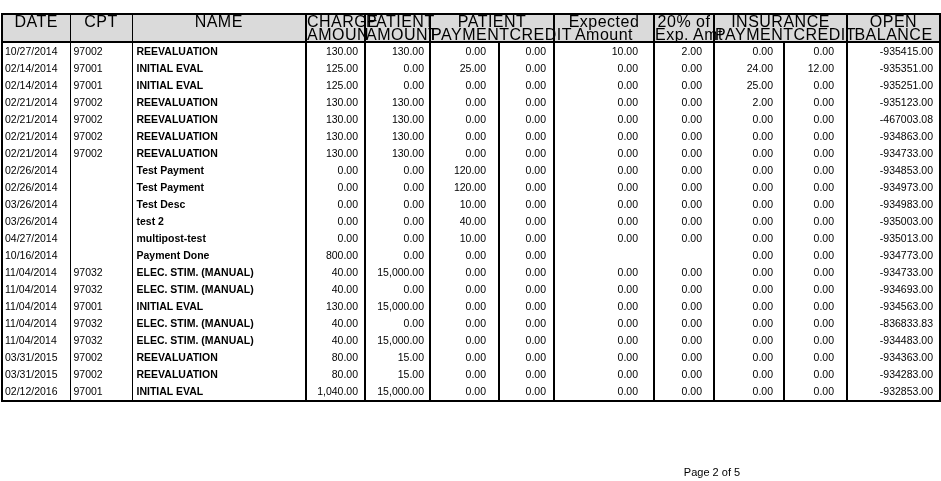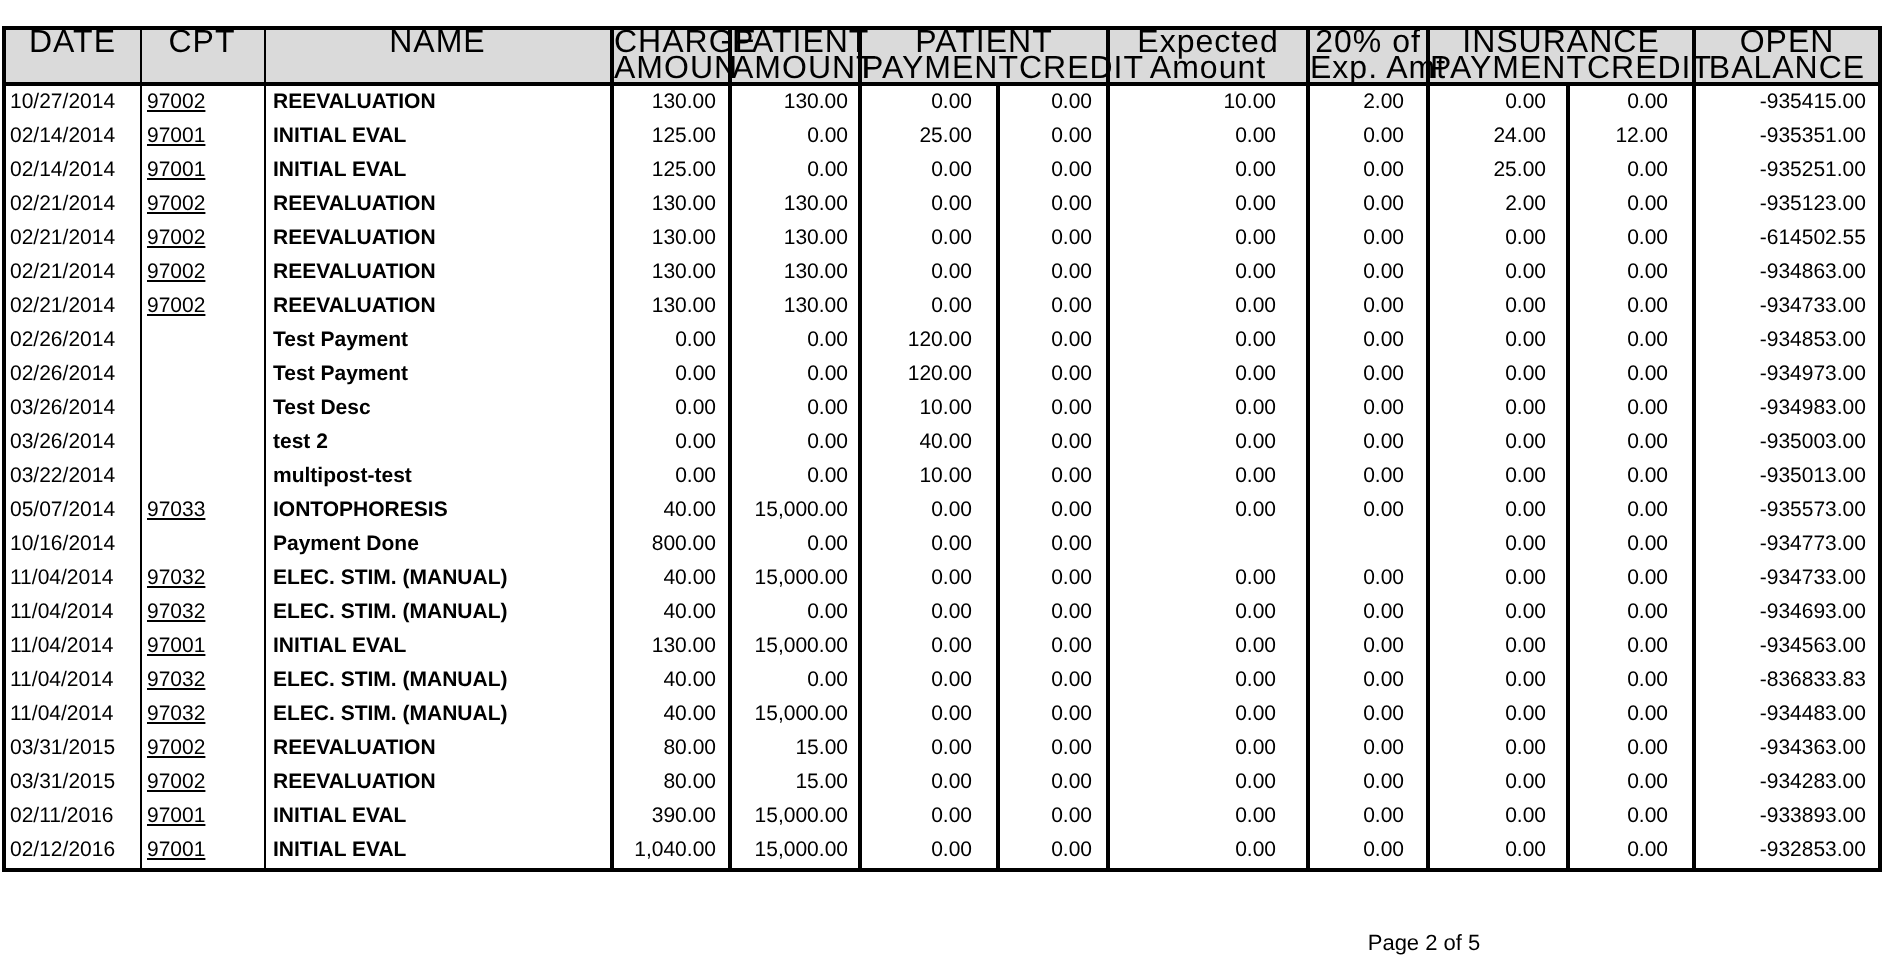--- a/index.html
+++ b/index.html
@@ -40,21 +40,21 @@
     padding:0 2px;
     white-space:nowrap;
     overflow:hidden;
     line-height:17px;
   }
   tbody td:nth-child(1),tbody td:nth-child(2){border-right:1px solid var(--border,#000);}
   tbody td:nth-child(n+3):not(:last-child){border-right:2px solid var(--border,#000);}
   .al{text-align:left;}
   .ar{text-align:right;}
   td.c0{padding-left:2px;}
-  td.c1{padding-left:3px;text-decoration:underline;}
+  td.c1{padding-left:3px;}
   td.c2{padding-left:4px;font-weight:bold;}
   td.c3{padding-right:6px;}
   td.c4{padding-right:5px;}
   td.c5{padding-right:12px;}
   td.c6{padding-right:7px;}
   td.c7{padding-right:15px;}
   td.c8{padding-right:11px;}
   td.c9{padding-right:10px;}
   td.c10{padding-right:12px;}
   td.c11{padding-right:6px;margin-left:16px;}
@@ -193,21 +193,21 @@
           <td class="al c1">97002</td>
           <td class="al c2">REEVALUATION</td>
           <td class="ar c3">130.00</td>
           <td class="ar c4">130.00</td>
           <td class="ar c5">0.00</td>
           <td class="ar c6">0.00</td>
           <td class="ar c7">0.00</td>
           <td class="ar c8">0.00</td>
           <td class="ar c9">0.00</td>
           <td class="ar c10">0.00</td>
-          <td class="ar c11">-614502.55</td>
+          <td class="ar c11">-467003.08</td>
         </tr>
         <tr>
           <td class="al c0">02/21/2014</td>
           <td class="al c1">97002</td>
           <td class="al c2">REEVALUATION</td>
           <td class="ar c3">130.00</td>
           <td class="ar c4">130.00</td>
           <td class="ar c5">0.00</td>
           <td class="ar c6">0.00</td>
           <td class="ar c7">0.00</td>
@@ -280,46 +280,32 @@
           <td class="ar c4">0.00</td>
           <td class="ar c5">40.00</td>
           <td class="ar c6">0.00</td>
           <td class="ar c7">0.00</td>
           <td class="ar c8">0.00</td>
           <td class="ar c9">0.00</td>
           <td class="ar c10">0.00</td>
           <td class="ar c11">-935003.00</td>
         </tr>
         <tr>
-          <td class="al c0">03/22/2014</td>
+          <td class="al c0">04/27/2014</td>
           <td class="al c1"></td>
           <td class="al c2">multipost-test</td>
           <td class="ar c3">0.00</td>
           <td class="ar c4">0.00</td>
           <td class="ar c5">10.00</td>
           <td class="ar c6">0.00</td>
           <td class="ar c7">0.00</td>
           <td class="ar c8">0.00</td>
           <td class="ar c9">0.00</td>
           <td class="ar c10">0.00</td>
           <td class="ar c11">-935013.00</td>
-        </tr>
-        <tr>
-          <td class="al c0">05/07/2014</td>
-          <td class="al c1">97033</td>
-          <td class="al c2">IONTOPHORESIS</td>
-          <td class="ar c3">40.00</td>
-          <td class="ar c4">15,000.00</td>
-          <td class="ar c5">0.00</td>
-          <td class="ar c6">0.00</td>
-          <td class="ar c7">0.00</td>
-          <td class="ar c8">0.00</td>
-          <td class="ar c9">0.00</td>
-          <td class="ar c10">0.00</td>
-          <td class="ar c11">-935573.00</td>
         </tr>
         <tr>
           <td class="al c0">10/16/2014</td>
           <td class="al c1"></td>
           <td class="al c2">Payment Done</td>
           <td class="ar c3">800.00</td>
           <td class="ar c4">0.00</td>
           <td class="ar c5">0.00</td>
           <td class="ar c6">0.00</td>
           <td class="ar c7"></td>
@@ -418,34 +404,20 @@
           <td class="al c2">REEVALUATION</td>
           <td class="ar c3">80.00</td>
           <td class="ar c4">15.00</td>
           <td class="ar c5">0.00</td>
           <td class="ar c6">0.00</td>
           <td class="ar c7">0.00</td>
           <td class="ar c8">0.00</td>
           <td class="ar c9">0.00</td>
           <td class="ar c10">0.00</td>
           <td class="ar c11">-934283.00</td>
-        </tr>
-        <tr>
-          <td class="al c0">02/11/2016</td>
-          <td class="al c1">97001</td>
-          <td class="al c2">INITIAL EVAL</td>
-          <td class="ar c3">390.00</td>
-          <td class="ar c4">15,000.00</td>
-          <td class="ar c5">0.00</td>
-          <td class="ar c6">0.00</td>
-          <td class="ar c7">0.00</td>
-          <td class="ar c8">0.00</td>
-          <td class="ar c9">0.00</td>
-          <td class="ar c10">0.00</td>
-          <td class="ar c11">-933893.00</td>
         </tr>
         <tr>
           <td class="al c0">02/12/2016</td>
           <td class="al c1">97001</td>
           <td class="al c2">INITIAL EVAL</td>
           <td class="ar c3">1,040.00</td>
           <td class="ar c4">15,000.00</td>
           <td class="ar c5">0.00</td>
           <td class="ar c6">0.00</td>
           <td class="ar c7">0.00</td>

